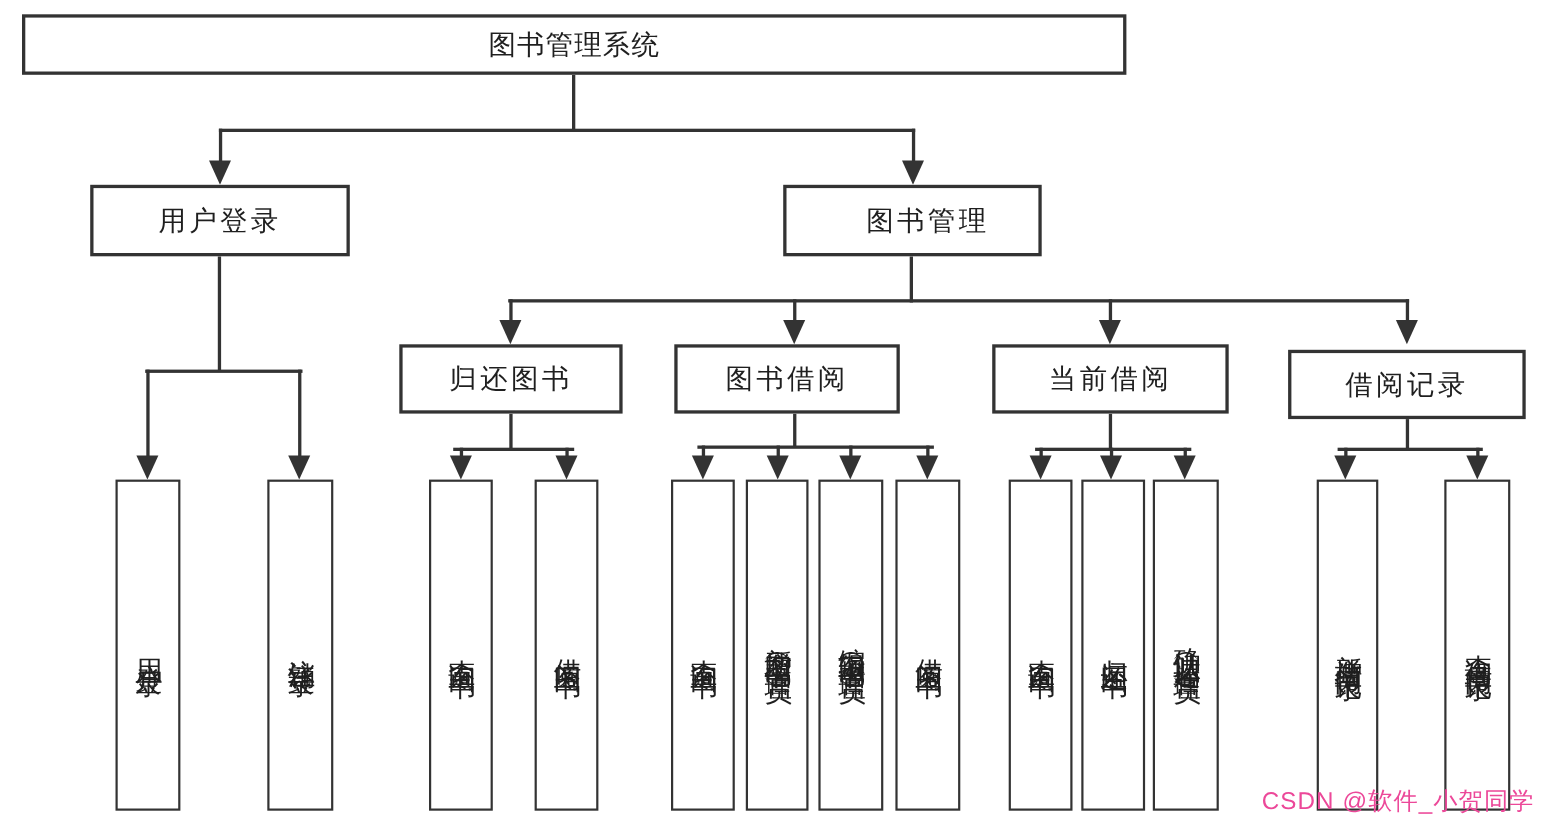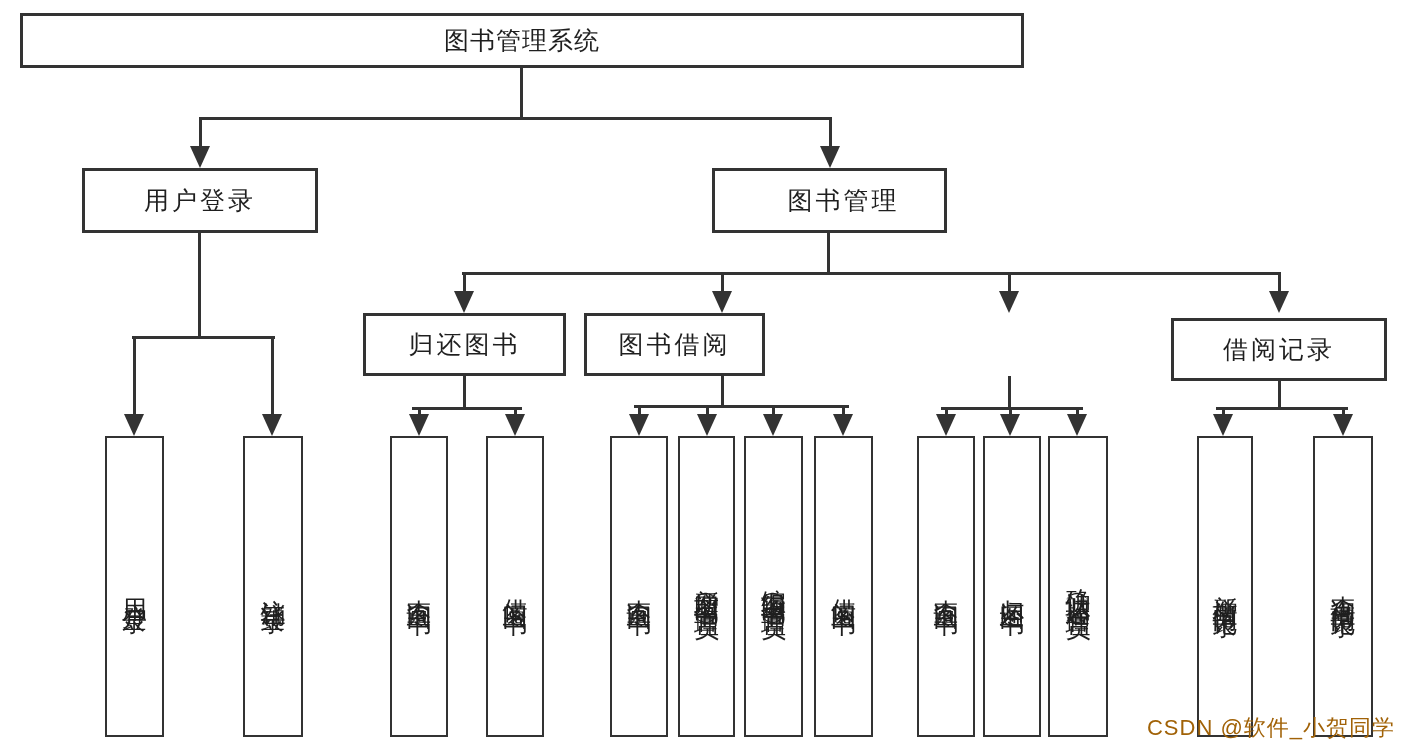--- a/index.html
+++ b/index.html
@@ -60,21 +60,21 @@
     content:"";position:absolute;left:0;bottom:0;width:0;height:0;
     border-left:10.5px solid transparent;
     border-right:10.5px solid transparent;
     border-top:22px solid var(--line);
   }
   .watermark{
     position:absolute;
     right:10px;
     bottom:4px;
     font-size:22px;
-    color:#a16207;
+    color:#ec4899;
     letter-spacing:1px;
     white-space:nowrap;
     z-index:3;
   }
 </style>
 </head>
 <body>
 
 <div class="canvas">
 
@@ -94,21 +94,22 @@
   <div class="drop" style="left:262px;top:336px;height:100px;"></div>
 
   <div class="vline" style="left:827px;top:233px;height:42px;"></div>
   <div class="hline" style="left:462px;top:272px;width:819px;"></div>
   <div class="drop" style="left:454px;top:272px;height:41px;"></div>
   <div class="drop" style="left:712px;top:272px;height:41px;"></div>
   <div class="drop" style="left:999px;top:272px;height:41px;"></div>
   <div class="drop" style="left:1269px;top:272px;height:41px;"></div>
 
   <div class="box" style="left:363px;top:313px;width:203px;height:63px;">归还图书</div>
-  <div class="box" style="left:584px;top:313px;width:181px;height:63px;">图书借阅</div>
+  <div class="box" style="left:613px;top:313px;width:205px;height:63px;">图书借阅</div>
+  <div class="box" style="left:902px;top:313px;width:215px;height:63px;">当前借阅</div>
   <div class="box" style="left:1171px;top:318px;width:216px;height:63px;">借阅记录</div>
 
   <div class="vline" style="left:463px;top:376px;height:33px;"></div>
   <div class="hline" style="left:412px;top:407px;width:110px;"></div>
   <div class="drop" style="left:409px;top:407px;height:29px;"></div>
   <div class="drop" style="left:505px;top:407px;height:29px;"></div>
 
   <div class="vline" style="left:721px;top:376px;height:31px;"></div>
   <div class="hline" style="left:634px;top:405px;width:215px;"></div>
   <div class="drop" style="left:629px;top:405px;height:31px;"></div>

